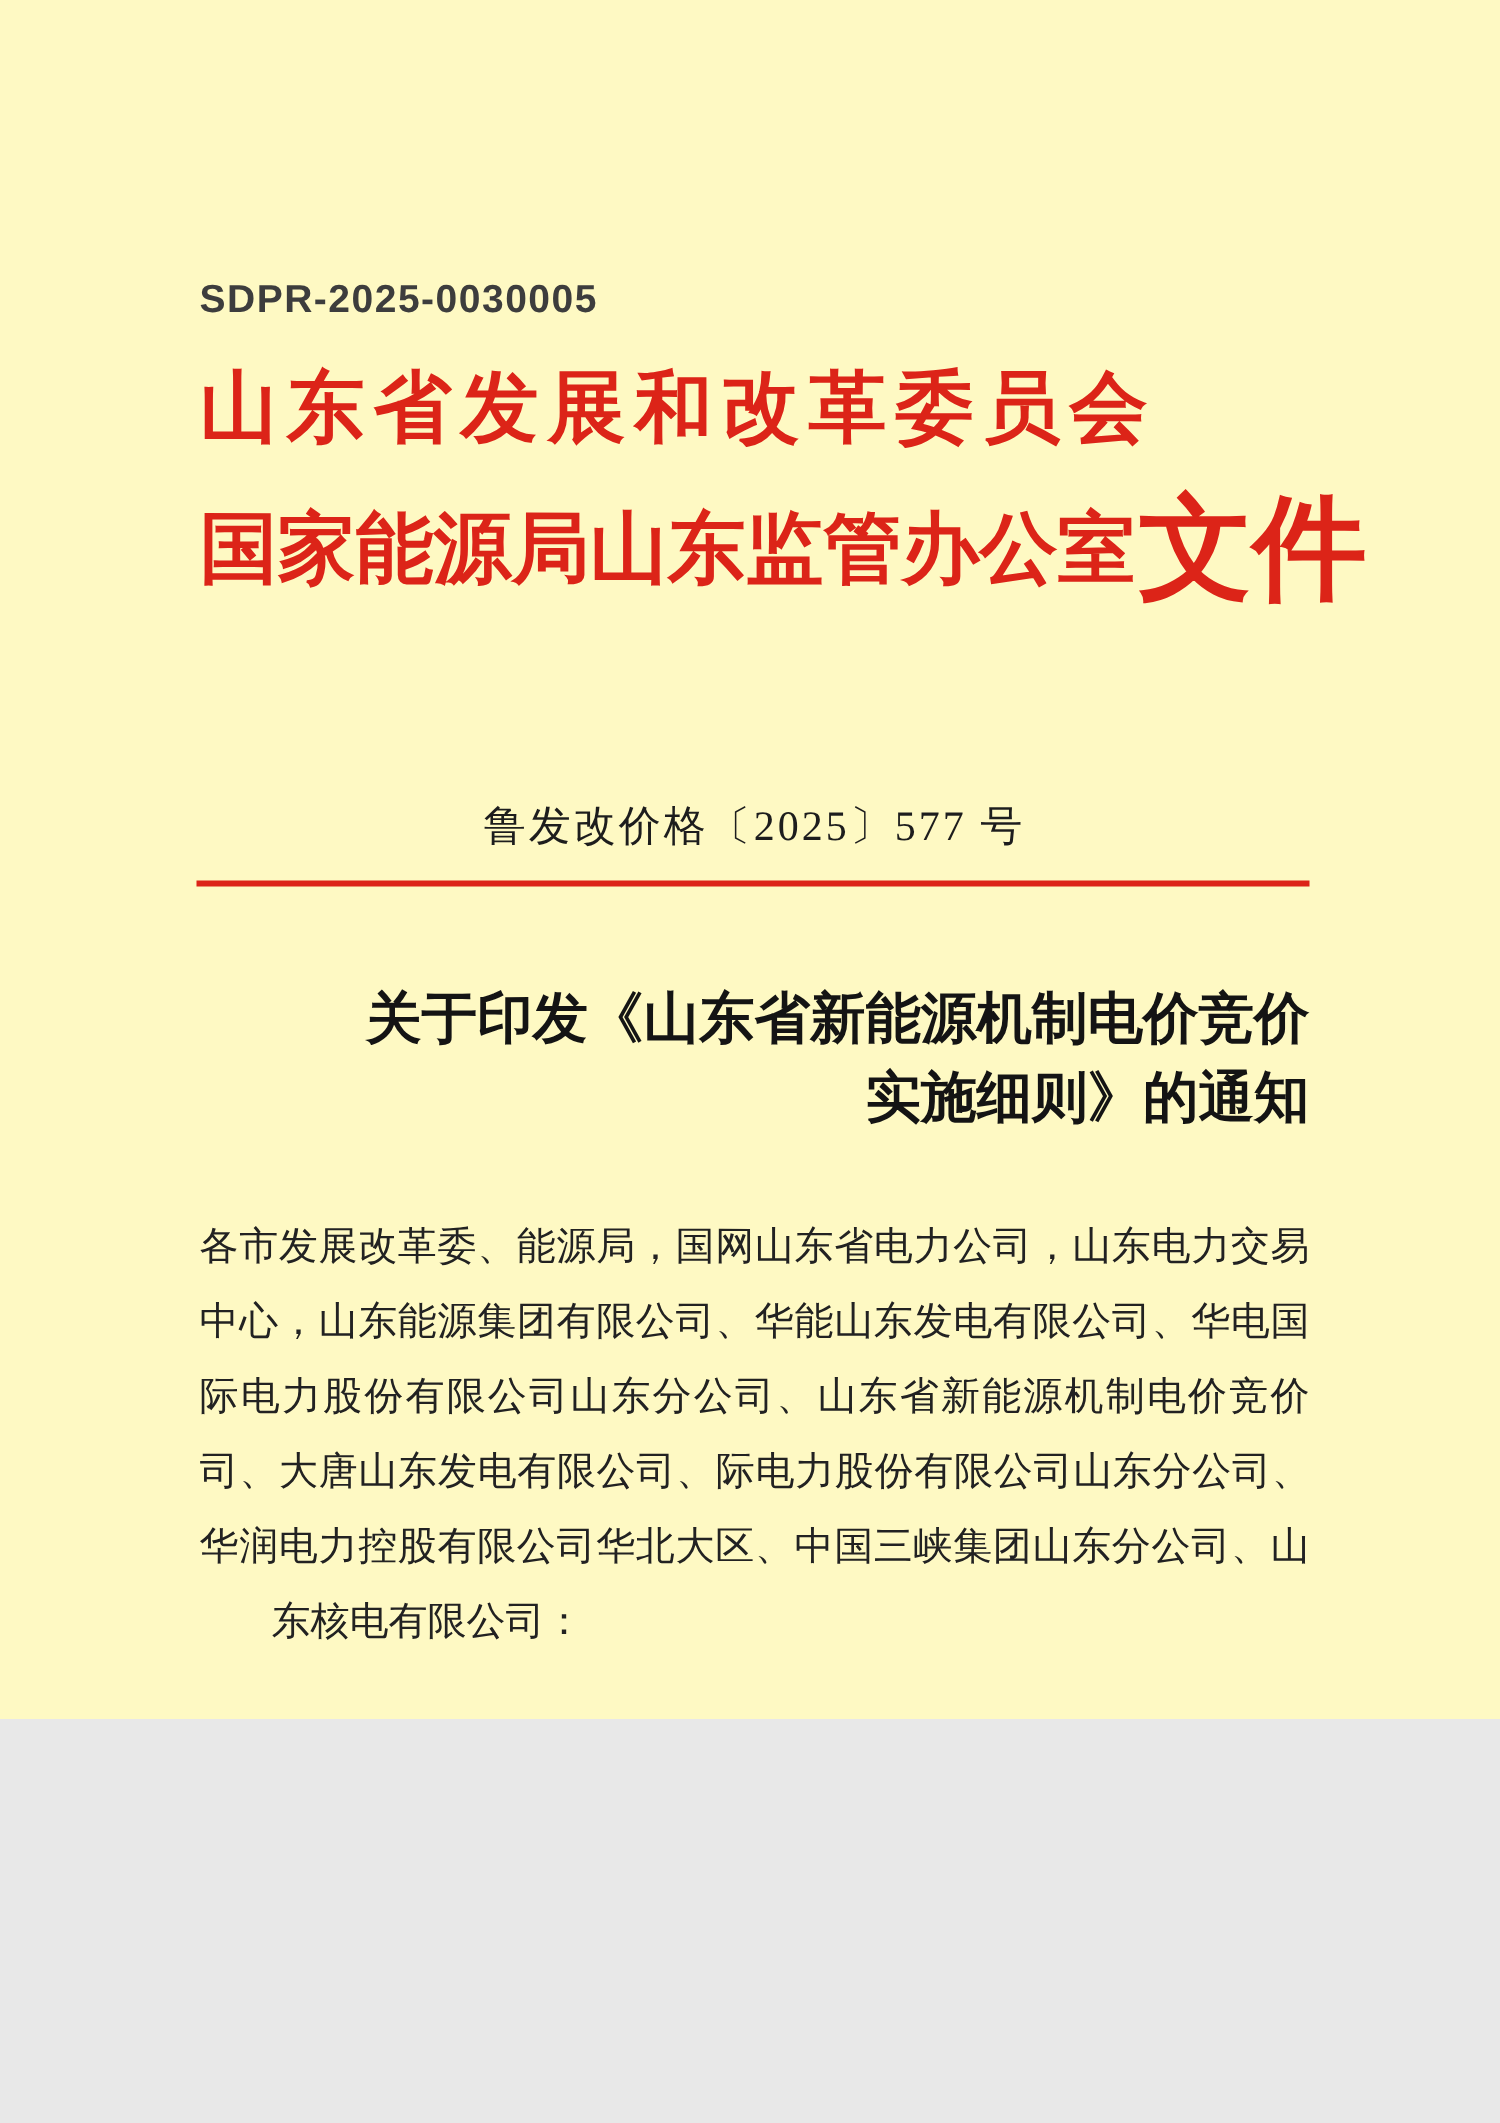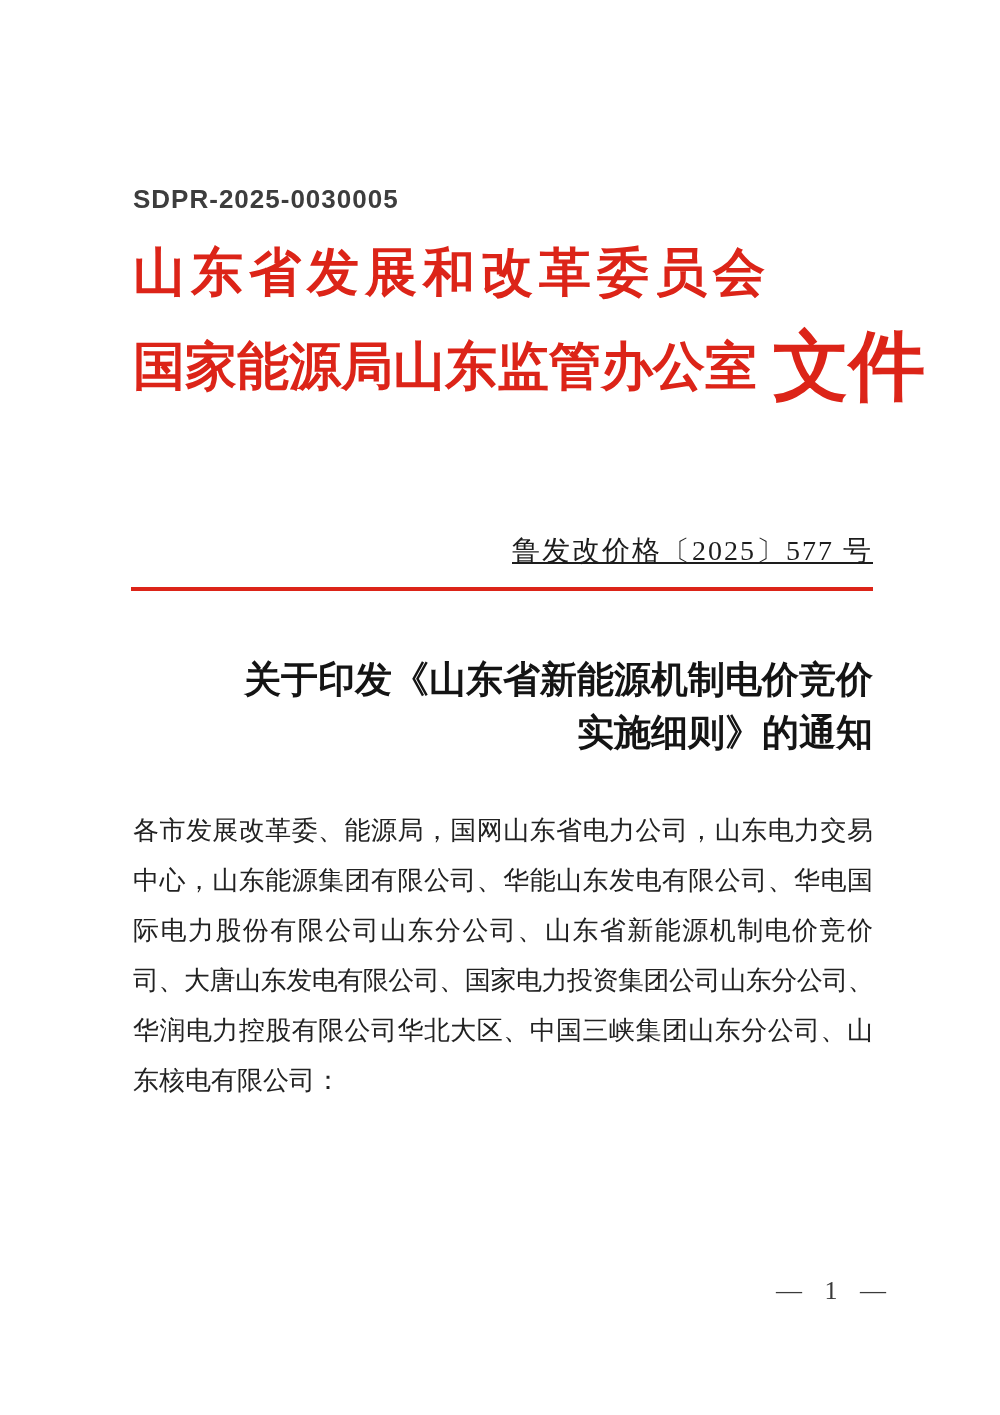--- a/index.html
+++ b/index.html
@@ -3,23 +3,23 @@
 <meta charset="utf-8">
 <style>
   html, body {
     margin: 0;
     padding: 0;
     background: #e8e8e8;
   }
   .page {
     position: relative;
     width: 1000px;
-    height: 1415px;
+    height: 1146px;
     margin: 0 auto;
-    background: #ffffff;
+    background: #fef9c3;
     overflow: hidden;
     font-family: "Liberation Serif", "DejaVu Serif", serif;
   }
   .doc-code {
     position: absolute;
     left: 133px;
     top: 184px;
     font-family: "Liberation Sans", "DejaVu Sans", sans-serif;
     font-size: 26px;
     font-weight: 600;
@@ -44,35 +44,34 @@
   }
   .line-a { margin-bottom: 30px; }
   .row2 {
     display: flex;
     align-items: flex-end;
     margin-bottom: 30px;
   }
   .doc-type {
     font-size: 76px;
     line-height: 64px;
-    margin-left: 16px;
+    margin-left: 2px;
     font-weight: 700;
     white-space: nowrap;
   }
   .line-c { width: 606px; }
   .ref-number {
     position: absolute;
     left: 133px;
     top: 532px;
     width: 740px;
-    text-align: right;
+    text-align: center;
     font-size: 28px;
     letter-spacing: 2px;
     color: #1d1d1d;
-    text-decoration: underline;
   }
   .red-rule {
     position: absolute;
     left: 131px;
     top: 587px;
     width: 742px;
     height: 4px;
     background: #dc2418;
   }
   .title {
@@ -95,20 +94,21 @@
     line-height: 50px;
     color: #222222;
   }
   .bline {
     text-align: justify;
     text-align-last: justify;
     white-space: nowrap;
   }
   .bline.end {
     text-align-last: left;
+    margin-left: 48px;
   }
   .bline.indent {
     text-indent: 52px;
   }
   .bline.tight {
     letter-spacing: -0.8px;
   }
   .page-num {
     position: absolute;
     left: 735px;
@@ -141,20 +141,20 @@
 
   <div class="title">
     <div>关于印发《山东省新能源机制电价竞价</div>
     <div>实施细则》的通知</div>
   </div>
 
   <div class="body-text">
     <div class="bline">各市发展改革委、能源局，国网山东省电力公司，山东电力交易</div>
     <div class="bline">中心，山东能源集团有限公司、华能山东发电有限公司、华电国</div>
     <div class="bline">际电力股份有限公司山东分公司、山东省新能源机制电价竞价</div>
-    <div class="bline tight">司、大唐山东发电有限公司、国家电力投资集团公司山东分公司、</div>
+    <div class="bline tight">司、大唐山东发电有限公司、际电力股份有限公司山东分公司、</div>
     <div class="bline">华润电力控股有限公司华北大区、中国三峡集团山东分公司、山</div>
     <div class="bline end">东核电有限公司：</div>
   </div>
 
   <div class="page-num">— 1 —</div>
 
 </div>
 
 </body></html>

